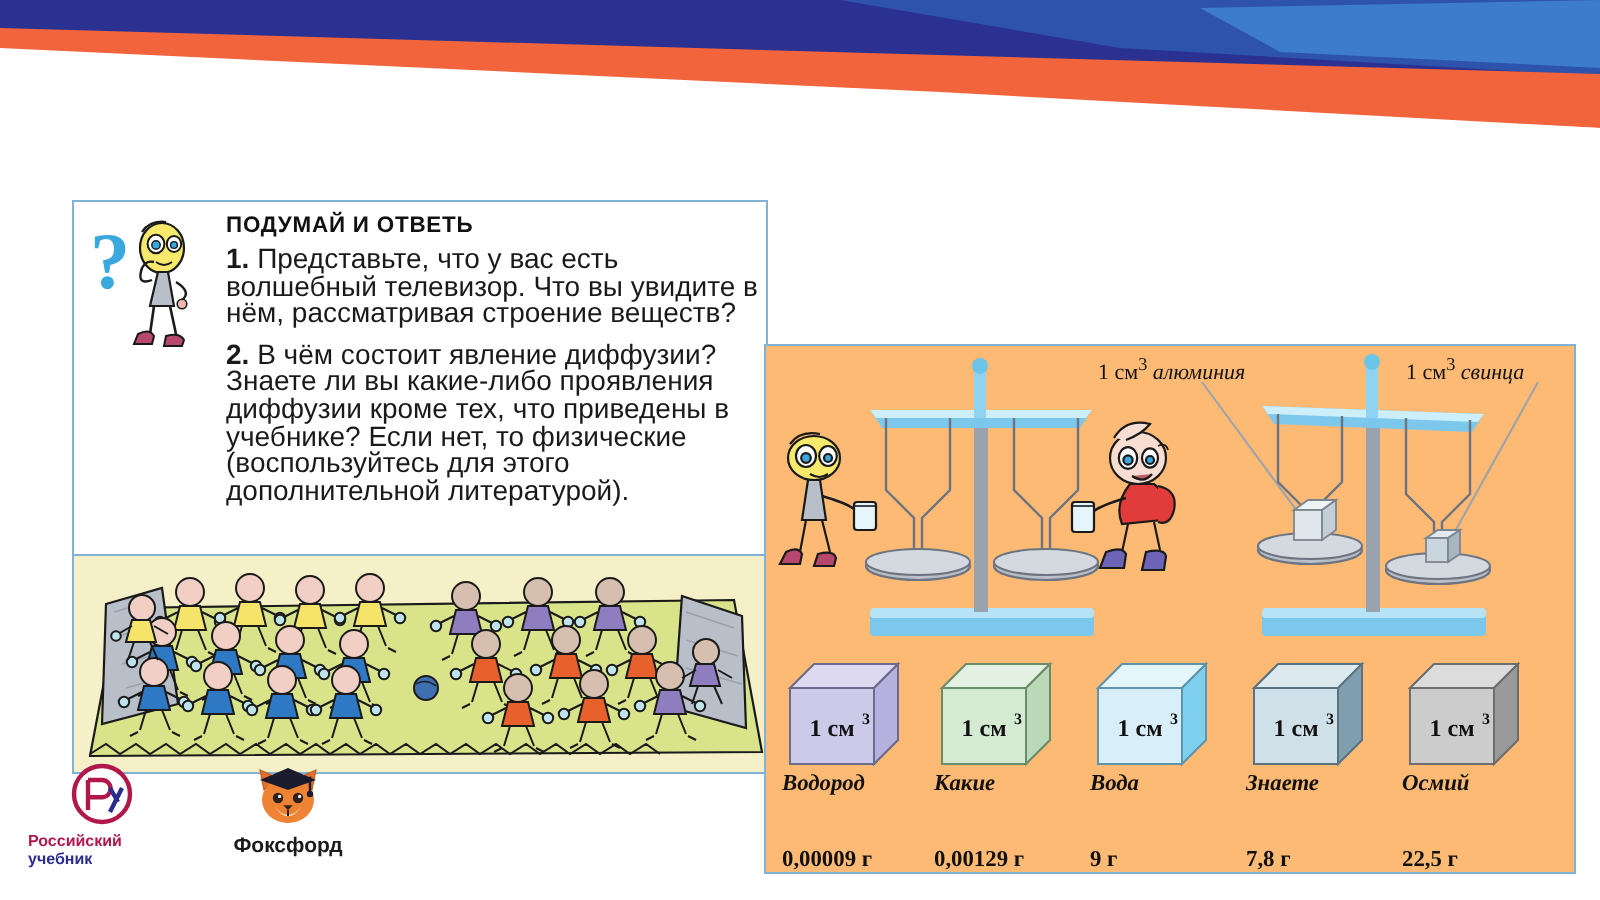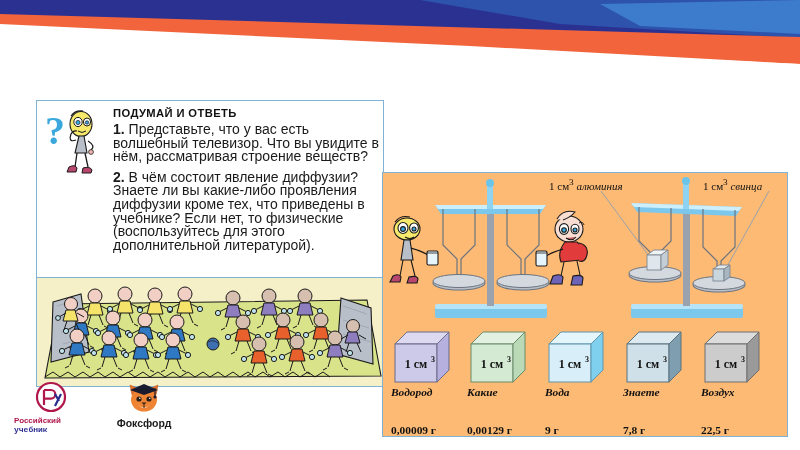--- a/index.html
+++ b/index.html
@@ -72,21 +72,21 @@
     font-size:11.4px;color:#111;line-height:13.5px;white-space:nowrap;margin-top:24px;
   }
 
   
   .logos{position:absolute;left:14px;top:381px;width:180px;height:62px;}
   .logo{position:absolute;top:0;}
   .logo-ru{left:0;width:74px;text-align:left;}
   .logo-fox{left:82px;width:96px;text-align:center;}
   .ru-text{margin-top:1px;font-size:8px;line-height:9px;font-weight:bold;font-family:"Liberation Sans",sans-serif;}
   .ru-text .w1{color:#b0184c;}
-  .ru-text .w2{color:#2b2d8e;font-family:Liberation Mono, monospace;}
+  .ru-text .w2{color:#2b2d8e;}
   .fox-text{margin-top:2px;font-size:10.5px;font-weight:bold;color:#1b1b1b;font-family:"Liberation Sans",sans-serif;}
 </style>
 </head>
 <body>
 
 <div class="slide">
 
   <div class="banner">
     <svg width="800" height="92" viewBox="0 0 800 92">
       <rect x="0" y="0" width="800" height="92" fill="#ffffff"></rect>
@@ -548,21 +548,21 @@
           <div class="cube-box">
             <svg width="62" height="58" viewBox="0 0 62 58">
               <path d="M4 16 L16 4 L58 4 L46 16 Z" fill="#dcdcdc" stroke="#6e6e6e" stroke-width="1"></path>
               <rect x="4" y="16" width="42" height="38" fill="#cccccc" stroke="#6e6e6e" stroke-width="1"></rect>
               <path d="M46 16 L58 4 L58 42 L46 54 Z" fill="#9a9a9a" stroke="#6e6e6e" stroke-width="1"></path>
               <path d="M4 16 L16 4 M46 54 L58 42" stroke="#6e6e6e" stroke-width=".8" opacity=".6"></path>
               <text x="25" y="40" font-family="Liberation Serif, serif" font-size="12" font-weight="bold" fill="#111" text-anchor="middle">1 см</text>
               <text x="40" y="34" font-family="Liberation Serif, serif" font-size="8" font-weight="bold" fill="#111">3</text>
             </svg>
           </div>
-          <div class="cube-cap">Воздух</div>
+          <div class="cube-cap">Осмий</div>
           <div class="cube-val">22,5 г</div>
         </div>
 
       </div>
     </div>
   </div>
 
   <div class="logos">
 
     <div class="logo logo-ru">

